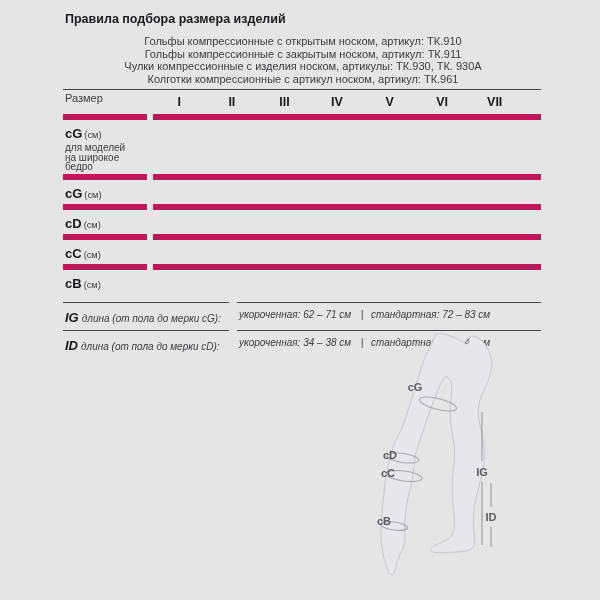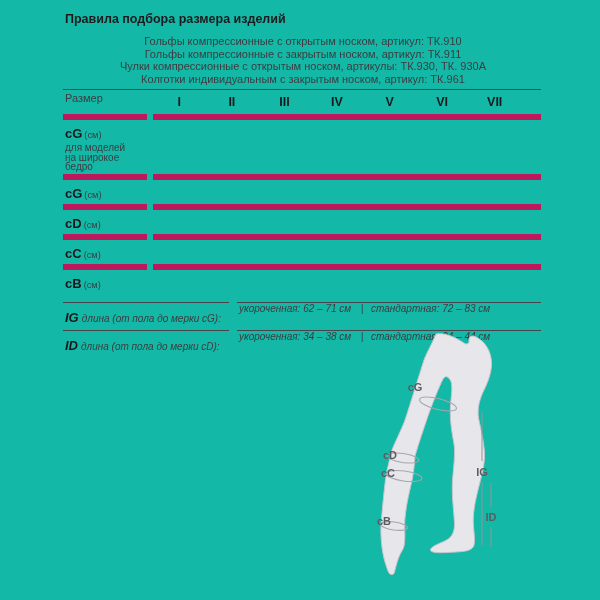--- a/index.html
+++ b/index.html
@@ -1,16 +1,16 @@
 <!DOCTYPE html>
 <html><head>
 <meta charset="utf-8">
 <style>
   html,body{margin:0;padding:0;background:#ffffff;}
-  .sheet{position:relative;width:600px;height:600px;background:#14b8a6;overflow:hidden;
+  .sheet{position:relative;width:600px;height:600px;background:#e5e5e5;overflow:hidden;
          font-family:"Liberation Sans",sans-serif;color:#3c3c41;}
   .content{position:absolute;left:63px;top:12px;width:478px;}
   .title{font-size:12.5px;font-weight:bold;color:#1b1b1f;margin:0 0 8px 2px;line-height:15px;}
   .products{margin-left:2px;text-align:center;}
   .product-line{font-size:11px;line-height:12.7px;color:#3c3c41;white-space:nowrap;}
 
   
   .table{margin-top:3px;border-top:1px solid #45454b;}
   .trow{display:flex;min-height:23px;}
   .trow.thead{min-height:24px;justify-content:flex-end;}
@@ -24,21 +24,21 @@
   .munit{font-size:9.3px;color:#3c3c41;margin-left:2px;}
   .mnote{font-size:10px;line-height:9.8px;color:#3c3c41;max-width:64px;margin-top:1px;}
   .mnote:empty{display:none;}
 
   
   .lengths{margin-top:8px;}
   .lrow{display:flex;font-style:italic;}
   .lleft{width:166px;flex:none;box-sizing:border-box;border-top:1px solid #45454b;
          padding:5px 0 4px 2px;white-space:nowrap;}
   .lright{flex:1;margin-left:8px;box-sizing:border-box;border-top:1px solid #45454b;
-          padding-top:0;display:flex;justify-content:center;}
+          padding-top:6px;display:flex;justify-content:center;}
   .llabel{font-weight:bold;font-size:13px;color:#19191d;}
   .ldesc{font-size:10px;margin-left:3px;color:#3c3c41;}
   .lshort{width:114px;flex:none;font-size:10px;padding-left:2px;white-space:nowrap;}
   .lpipe{width:18px;flex:none;text-align:center;font-size:10px;color:#3c3c41;}
   .lstd{flex:1;font-size:10px;white-space:nowrap;}
 
   
   .notes{margin:14px 0 0 2px;max-width:330px;}
   .statement{margin:7px 0 0 2px;}
   .stline{font-size:11px;line-height:11.6px;font-weight:bold;color:#1b1b1f;white-space:nowrap;}
@@ -54,24 +54,24 @@
   <div class="content">
 
     <h1 class="title">Правила подбора размера изделий</h1>
 
     <div class="products">
 
         <div class="product-line">Гольфы компрессионные с открытым носком, артикул: ТК.910</div>
 
         <div class="product-line">Гольфы компрессионные с закрытым носком, артикул: ТК.911</div>
 
-        <div class="product-line">Чулки компрессионные с открытым носком, артикулы: ТК.930, ТК. 930А</div>
-
-
-        <div class="product-line">Колготки индивидуальным с закрытым носком, артикул: ТК.961</div>
+        <div class="product-line">Чулки компрессионные с изделия носком, артикулы: ТК.930, ТК. 930А</div>
+
+
+        <div class="product-line">Колготки компрессионные с артикул носком, артикул: ТК.961</div>
 
     </div>
 
     <div class="table">
       <div class="trow thead">
         <div class="tlabel header-label">Размер</div>
         <div class="tvals">
 
             <div class="tcell size-num">I</div>
 

